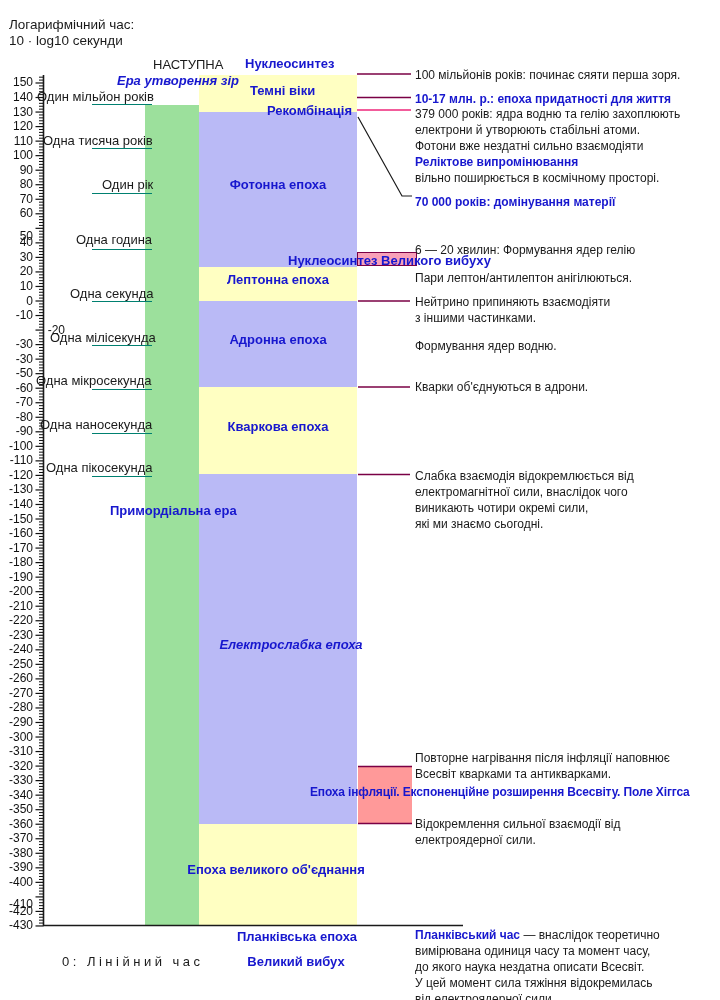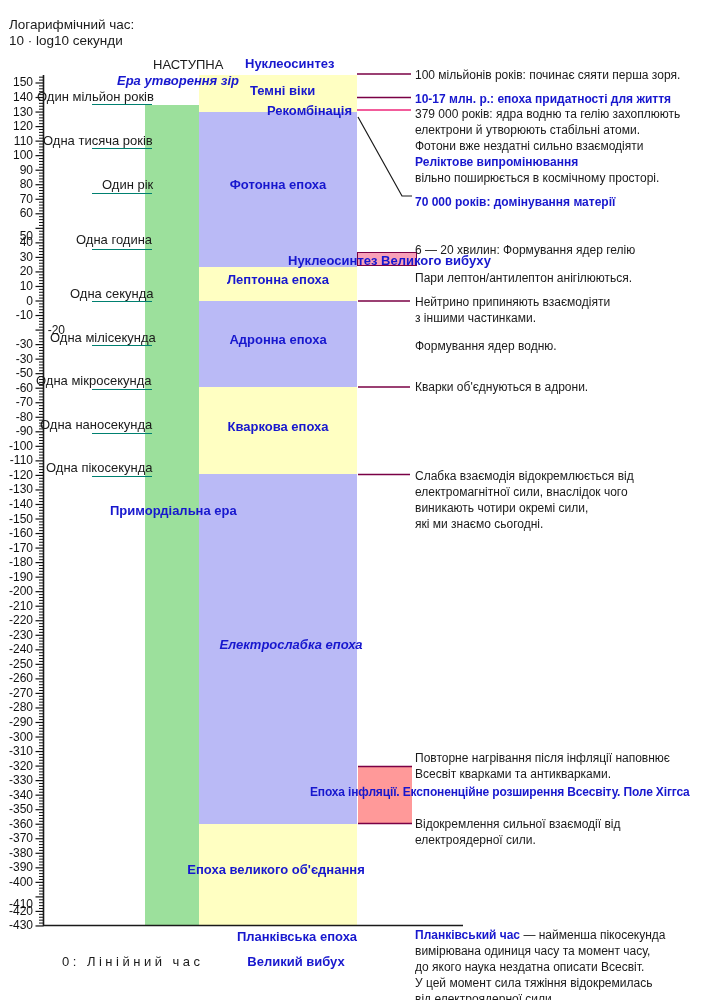--- a/index.html
+++ b/index.html
@@ -482,20 +482,20 @@
       </div>
       <div class="ann" style="left: 415px; top: 750px;">
         <div><span>Повторне нагрівання після інфляції наповнює</span></div>
         <div><span>Всесвіт кварками та антикварками.</span></div>
       </div>
       <div class="ann" style="left: 415px; top: 816px;">
         <div><span>Відокремлення сильної взаємодії від</span></div>
         <div><span>електроядерної сили.</span></div>
       </div>
       <div class="ann" style="left: 415px; top: 927px;">
-        <div><span class="bb">Планківський час</span><span> — найменша пікосекунда</span></div>
+        <div><span class="bb">Планківський час</span><span> — внаслідок теоретично</span></div>
         <div><span>вимірювана одиниця часу та момент часу,</span></div>
         <div><span>до якого наука нездатна описати Всесвіт.</span></div>
         <div><span>У цей момент сила тяжіння відокремилась</span></div>
         <div><span>від електроядерної сили.</span></div>
       </div>
     </div>
 </div>
 
 </body></html>

